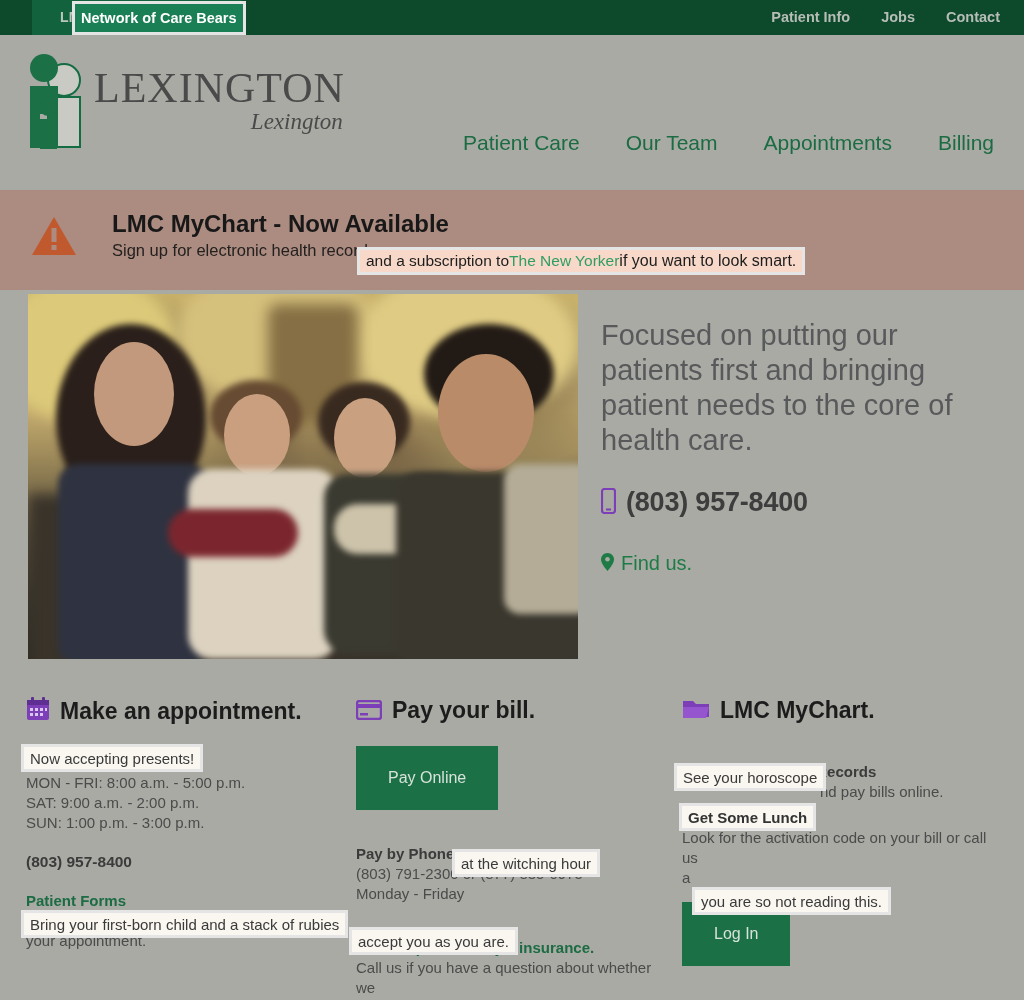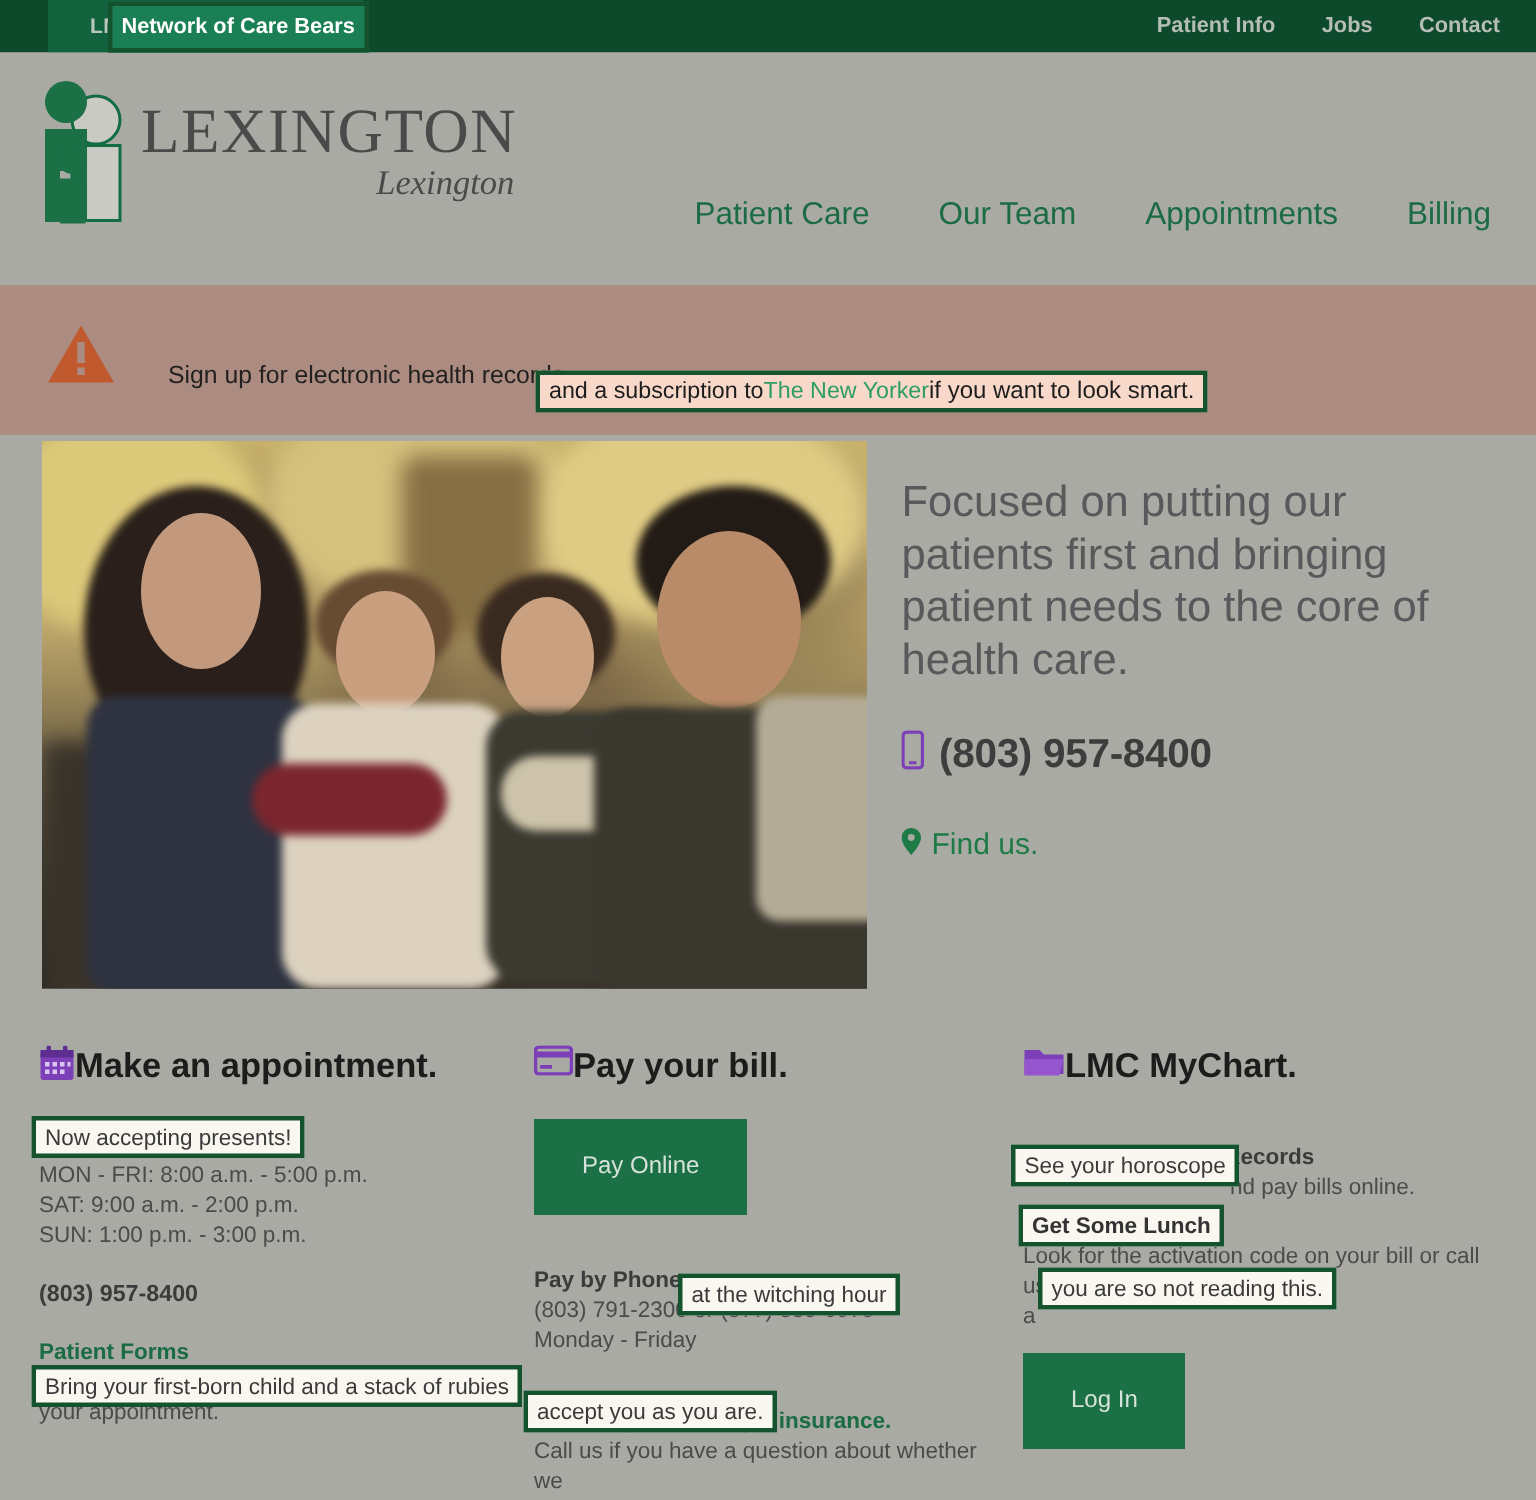--- a/index.html
+++ b/index.html
@@ -102,36 +102,36 @@
     position: absolute; left: 601px; top: 262px; display: flex; align-items: center; gap: 7px;
   }
   .hero-find span.txt { font-size: 20px; color: #1e7b46; }
 
   
   .cols { position: absolute; top: 663px; left: 0; width: 1024px; height: 337px; background: #a9aaa4; }
   .col { position: absolute; top: 34px; }
   .col1 { left: 26px; width: 300px; }
   .col2 { left: 356px; width: 300px; }
   .col3 { left: 682px; width: 310px; }
-  .col-head { display: flex; align-items: flex-start; margin-bottom: 22px; }
+  .col-head { display: flex; align-items: flex-end; gap: 10px; margin-bottom: 22px; }
   .col-head-text { font-size: 23px; font-weight: bold; color: #1c1c1c; }
   .body-txt { font-size: 15px; color: #4b4b4b; line-height: 20px; }
   .bold-green { font-size: 15px; font-weight: bold; color: #1b6b43; line-height: 20px; }
   .bold-dark { font-size: 15px; font-weight: bold; color: #3b3b3b; line-height: 20px; }
   .phone-bold { font-size: 15.5px; font-weight: bold; color: #3b3b3b; }
   .gap-s { height: 14px; }
   .gap-m { height: 20px; }
   .btn {
     display: inline-block; background: #1b7046; color: #d7e2da;
     font-size: 16px; padding: 23px 32px; border: none; cursor: pointer;
   }
 
   
   .ov {
-    position: absolute; border: 3px solid #14532d; background: #faf7f0;
+    position: absolute; border: 3px solid #e5e5e5; background: #faf7f0;
     display: flex; align-items: center; padding: 0 6px;
     font-size: 15px; color: #3a3a3a; white-space: nowrap; z-index: 40;
   }
   .ov.green-bar { background: #1b7f55; }
   .ov.pink { background: #f7d8c9; }
 </style>
 </head>
 <body>
 
 <div id="page">
@@ -172,20 +172,21 @@
   </div>
 
   <div class="alert">
     <div class="alert-icon">
       <svg width="46" height="42" viewBox="0 0 46 42" xmlns="http://www.w3.org/2000/svg">
         <path d="M23 2 L45 40 H1 Z" fill="#c05a2e" rx="3"></path>
         <rect x="20.5" y="13" width="5" height="14" fill="#ac8b80"></rect>
         <rect x="20.5" y="30" width="5" height="5" fill="#ac8b80"></rect>
       </svg>
     </div>
+    <div class="alert-title">LMC MyChart - Now Available</div>
     <div class="alert-sub">Sign up for electronic health records</div>
   </div>
 
   <div class="hero">
     <div class="hero-photo">
 
       <div class="hp blur" style="left:-30px; top:-20px; width:180px; height:150px; background:#e0c96b;"></div>
       <div class="hp blur" style="left:150px; top:-30px; width:200px; height:140px; background:#d9c070;"></div>
       <div class="hp blur" style="left:330px; top:-25px; width:220px; height:150px; background:#e3cb77;"></div>
       <div class="hp blur" style="left:240px; top:10px; width:90px; height:120px; background:#8a6f3c; border-radius:10px;"></div>
@@ -347,17 +348,17 @@
   </div>
 
   <div class="ov" style="left:674px; top:763px; height:28px;">
     <span>See your horoscope</span>
   </div>
 
   <div class="ov" style="left:679px; top:803px; height:28px;">
     <span style="font-weight:bold; color:#333333;">Get Some Lunch</span>
   </div>
 
-  <div class="ov" style="left:692px; top:845px; height:28px;">
+  <div class="ov" style="left:692px; top:887px; height:28px;">
     <span>you are so not reading this.</span>
   </div>
 
 </div>
 
 </body></html>

